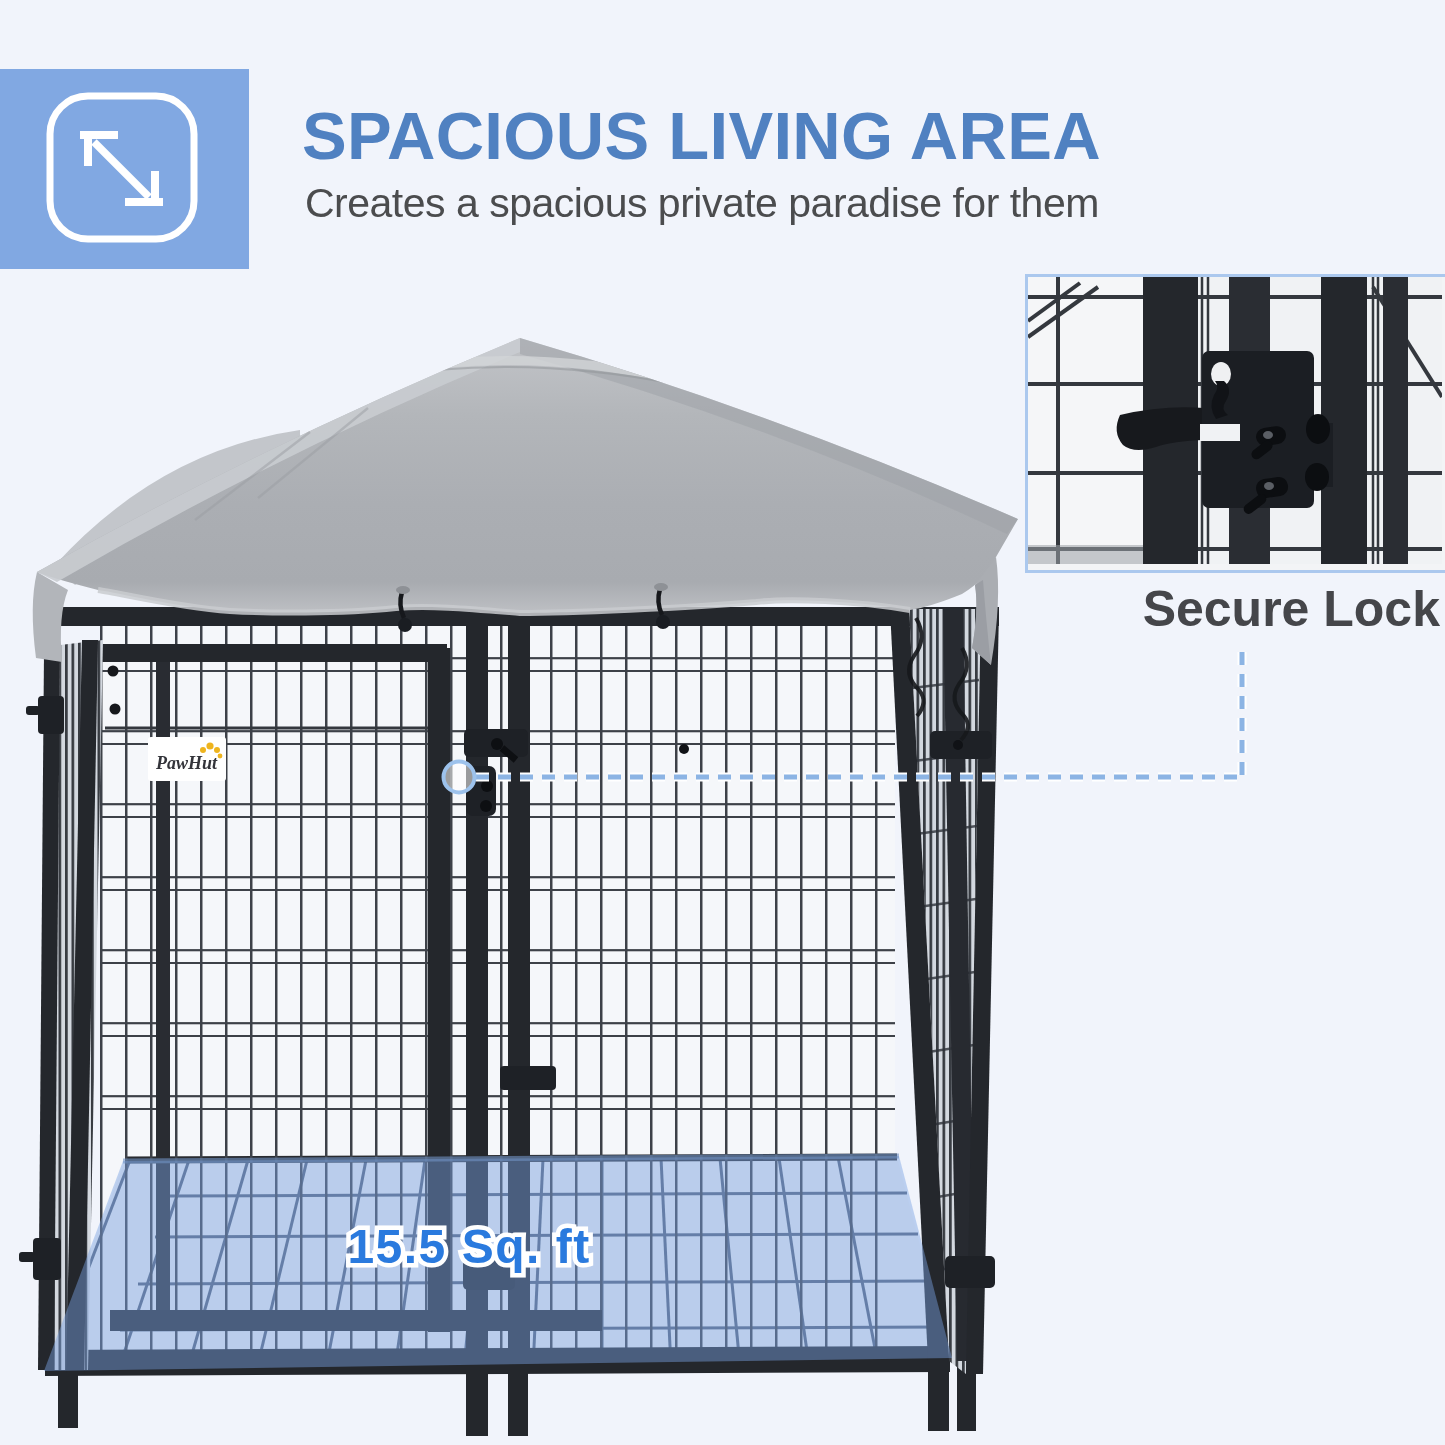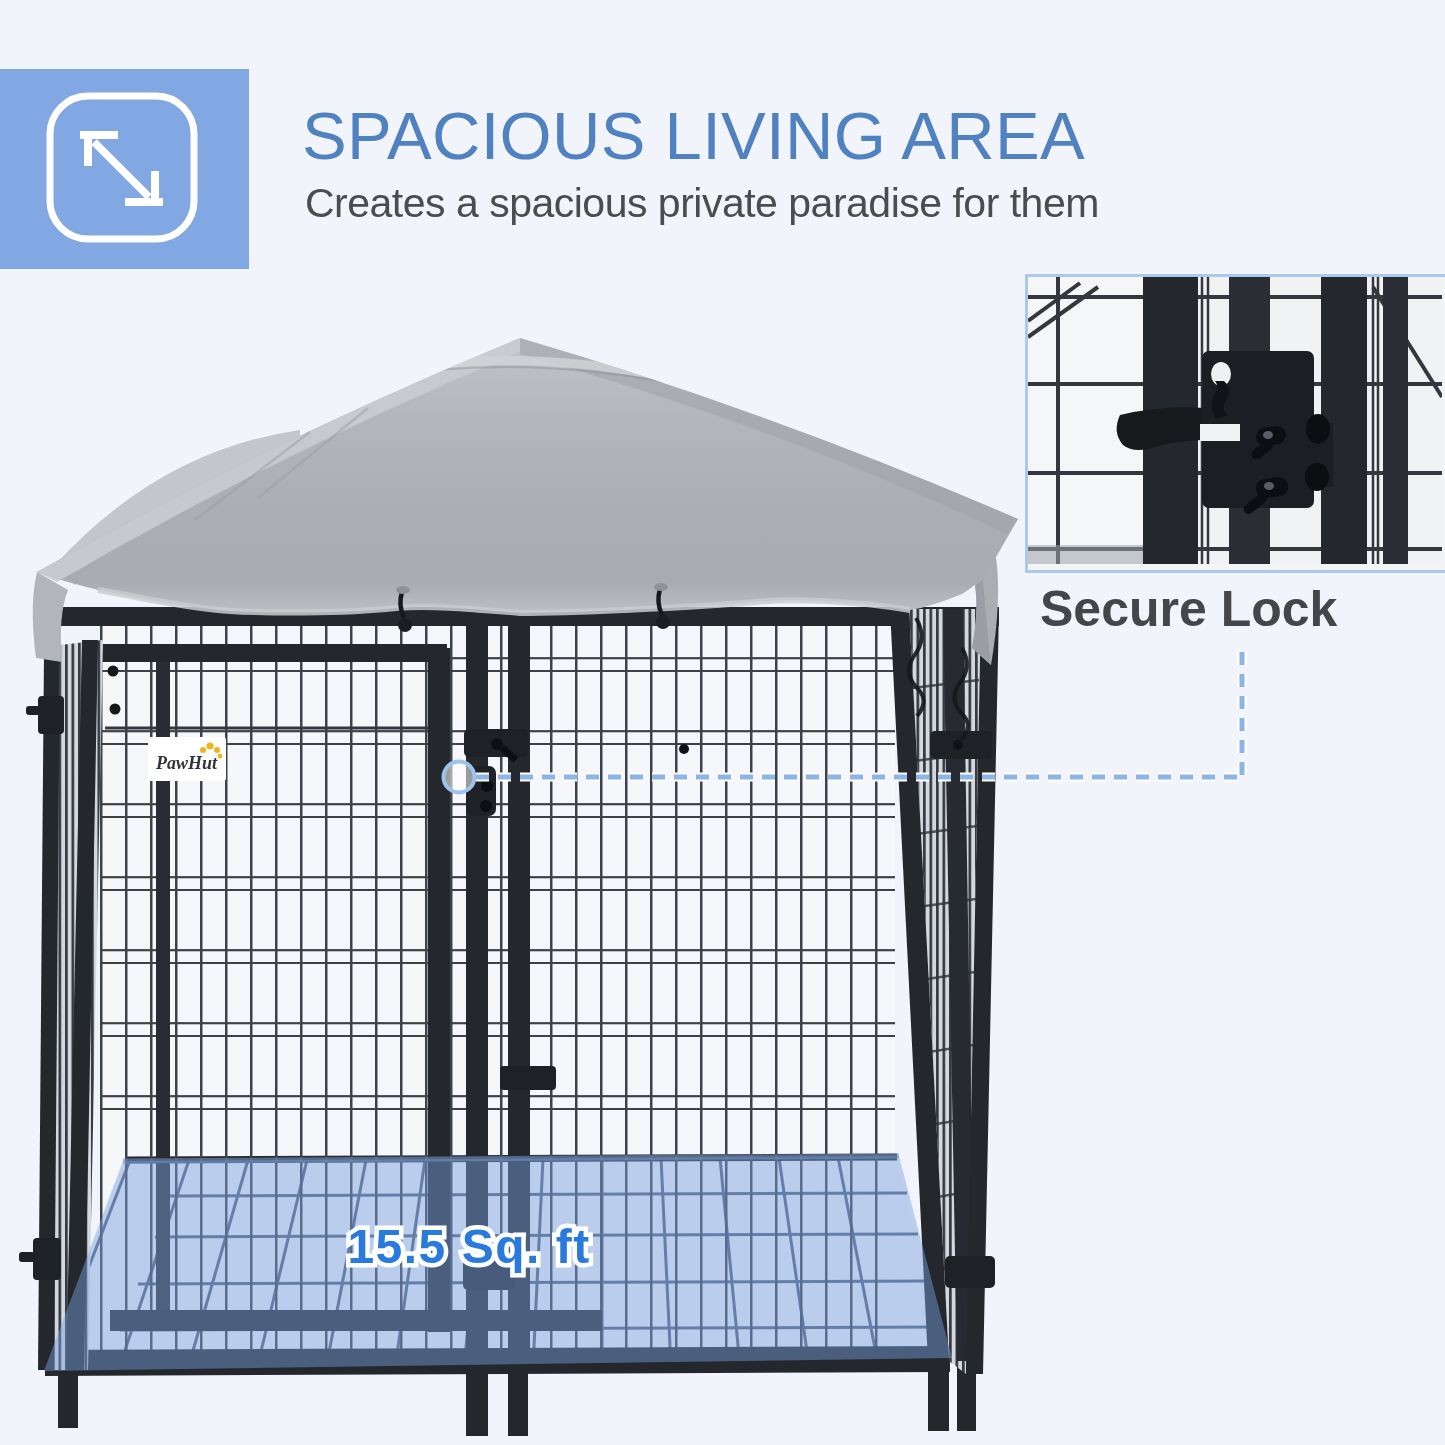--- a/index.html
+++ b/index.html
@@ -11,21 +11,21 @@
 <svg width="249" height="200" viewBox="0 0 249 200">
   <rect x="50" y="27" width="144" height="143" rx="38" fill="none" stroke="#ffffff" stroke-width="7"></rect>
   <line x1="94" y1="73" x2="149" y2="128" stroke="#ffffff" stroke-width="7.5"></line>
   <line x1="80" y1="66" x2="118" y2="66" stroke="#ffffff" stroke-width="8"></line>
   <line x1="88" y1="62" x2="88" y2="97" stroke="#ffffff" stroke-width="8"></line>
   <line x1="125" y1="133" x2="163" y2="133" stroke="#ffffff" stroke-width="8"></line>
   <line x1="155" y1="102" x2="155" y2="137" stroke="#ffffff" stroke-width="8"></line>
 </svg>
 </div>
 
-<div class="abs" style="left:302px;top:97px;font-size:67px;font-weight:normal;color:#5081c1;letter-spacing:0.3px;white-space:nowrap">SPACIOUS LIVING AREA</div>
+<div class="abs" style="left:302px;top:97px;font-size:67px;font-weight:bold;color:#5081c1;letter-spacing:0.3px;white-space:nowrap">SPACIOUS LIVING AREA</div>
 <div class="abs" style="left:305px;top:180px;font-size:41px;color:#4b4c4e;letter-spacing:-0.5px;white-space:nowrap">Creates a spacious private paradise for them</div>
 
 <svg class="abs" style="left:0;top:0" width="1445" height="1445" viewBox="0 0 1445 1445">
 <defs>
   <pattern id="mesh" width="25" height="73" patternUnits="userSpaceOnUse">
     <line x1="0" y1="1.2" x2="25" y2="1.2" stroke="#3d4148" stroke-width="2.2"></line>
     <line x1="0" y1="14" x2="25" y2="14" stroke="#3d4148" stroke-width="2"></line>
     <line x1="1.2" y1="0" x2="1.2" y2="73" stroke="#3d4148" stroke-width="2.6"></line>
   </pattern>
   <pattern id="meshv" width="25" height="40" patternUnits="userSpaceOnUse">
@@ -222,13 +222,13 @@
     <ellipse cx="290" cy="152" rx="12" ry="15"></ellipse>
     <rect x="222" y="168" width="24" height="10" rx="5" transform="rotate(-38 234 173)"></rect>
     <rect x="228" y="201" width="32" height="19" rx="9" transform="rotate(-8 244 210)"></rect>
     <ellipse cx="289" cy="200" rx="12" ry="14"></ellipse>
     <rect x="214" y="222" width="26" height="10" rx="5" transform="rotate(-38 227 227)"></rect>
   </g>
   <ellipse cx="240" cy="158" rx="5" ry="4" fill="#5a5e64"></ellipse>
   <ellipse cx="241" cy="209" rx="5" ry="4" fill="#5a5e64"></ellipse>
 </svg>
 </div>
-<div class="abs" style="left:1040px;top:580px;width:400px;text-align:left;font-size:50px;font-weight:bold;color:#45464a;letter-spacing:0px">Secure Lock</div>
+<div class="abs" style="left:1040px;top:580px;width:400px;text-align:right;font-size:50px;font-weight:bold;color:#45464a;letter-spacing:0px">Secure Lock</div>
 
 </body></html>

